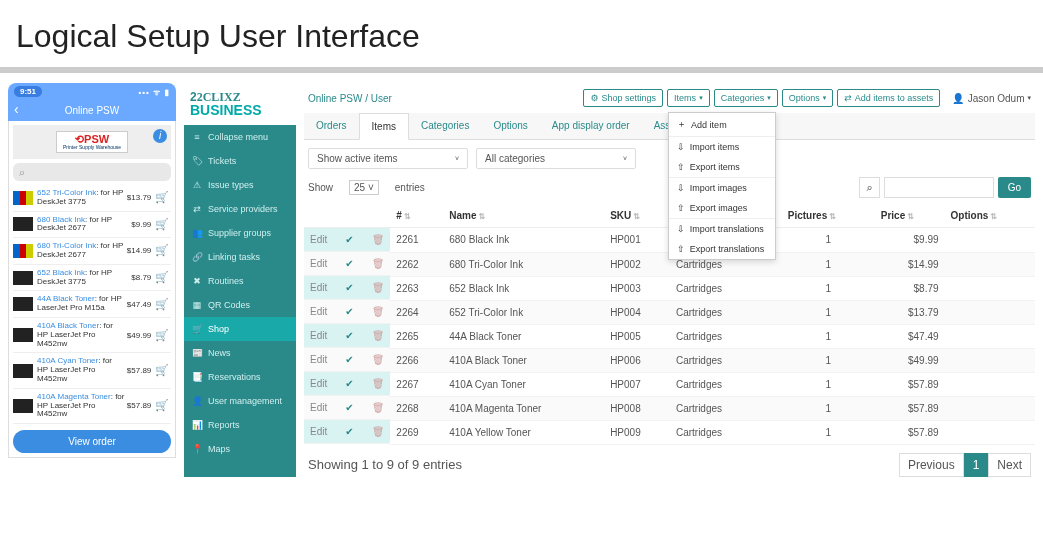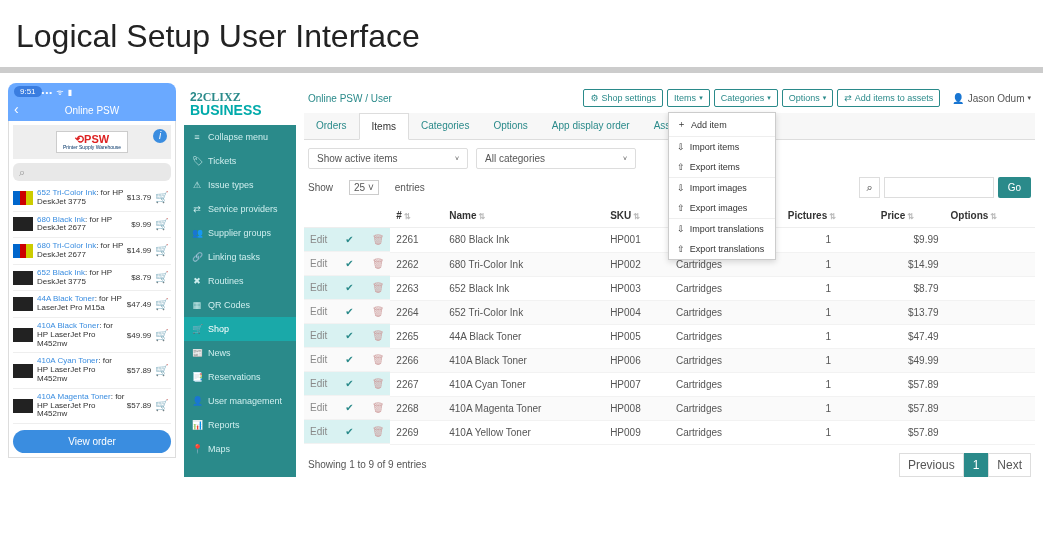--- a/index.html
+++ b/index.html
@@ -4,21 +4,21 @@
 <style>
   * { box-sizing: border-box; margin: 0; padding: 0; }
   body { font-family: -apple-system, "Segoe UI", Helvetica, Arial, sans-serif; font-size: 11px; color: #333; background: #fff; width: 1043px; }
   .slide { width: 1043px; }
   .slide-title { font-size: 32px; font-weight: 300; color: #222; padding: 18px 0 12px 16px; }
   .hr { height: 6px; background: #ccc; margin: 0 0 10px 0; }
   .content { display: flex; gap: 8px; padding: 0 8px 8px 8px; }
 
   
   .phone { width: 168px; flex: 0 0 168px; }
-  .statusbar { background: #6aa9ff; height: 16px; border-radius: 8px 8px 0 0; position: relative; display:flex; align-items:center; justify-content:flex-start; padding:0 6px; }
+  .statusbar { background: #6aa9ff; height: 16px; border-radius: 8px 8px 0 0; position: relative; display:flex; align-items:center; justify-content:space-between; padding:0 6px;font-weight:bold; }
   .statusbar .pill { background:#3a7de0; color:#fff; font-size:8px; padding:1px 6px; border-radius:7px; }
   .statusbar .icons { color:#fff; font-size:8px; letter-spacing:1px; }
   .ph-header { background:#6aa9ff; color:#fff; height:22px; display:flex; align-items:center; justify-content:center; position:relative; font-size:10px; }
   .ph-back { position:absolute; left:6px; top:2px; font-size:14px; color:#fff; }
   .ph-body { border:1px solid #ddd; border-top:none; padding:4px; }
   .brandbox { background:#eee; display:flex; justify-content:center; padding:6px 4px; position:relative; margin-bottom:4px;}
   .brandbox .info { position:absolute; right:4px; top:4px; width:14px; height:14px; border-radius:50%; background:#3a8de0; color:#fff; font-size:10px; text-align:center; line-height:14px; font-style:italic;}
   .brandlogo { background:#fff; border:1px solid #ccc; padding:2px 6px; font-weight:bold; color:#d22; font-size:11px; text-align:center; line-height:1;}
   .brandlogo small { display:block; font-size:5px; color:#003366; font-weight:normal;}
   .ph-search { background:#e8e8e8; border-radius:6px; height:18px; margin:4px 0; display:flex; align-items:center; padding:0 6px; color:#999;}
@@ -74,21 +74,21 @@
   table.data th { text-align:left; font-weight:600; color:#333; padding:6px 6px; border-bottom:1px solid #eee; position:relative;}
   table.data th .sort { color:#bbb; font-size:8px; padding-left:2px;}
   table.data td { padding:6px 6px; border-bottom:1px solid #f2f2f2; color:#555;}
   tr.alt td { background:#fafafa; }
   .actcell { background:#d9f2f2; display:flex; align-items:center; gap:18px; }
   .editlnk { color:#888; font-size:10px; }
   .chk { color:#2a8a8a; }
   .del { color:#c99; }
 
   .pager { display:flex; justify-content:space-between; align-items:center; padding:8px 4px 0 4px;}
-  .pager .info { font-size:10px; color:#555;}
+  .pager .info { font-size:13px; color:#555;}
   .pgbtns { display:flex; gap:0;}
   .pgbtn { border:1px solid #ddd; padding:4px 8px; font-size:12px; color:#555; background:#fff;}
   .pgbtn.cur { background:#2a8a8a; color:#fff; border-color:#2a8a8a;}
 </style>
 </head>
 <body>
 
 <div class="slide">
   <div class="slide-title">Logical Setup User Interface</div>
   <div class="hr"></div>

